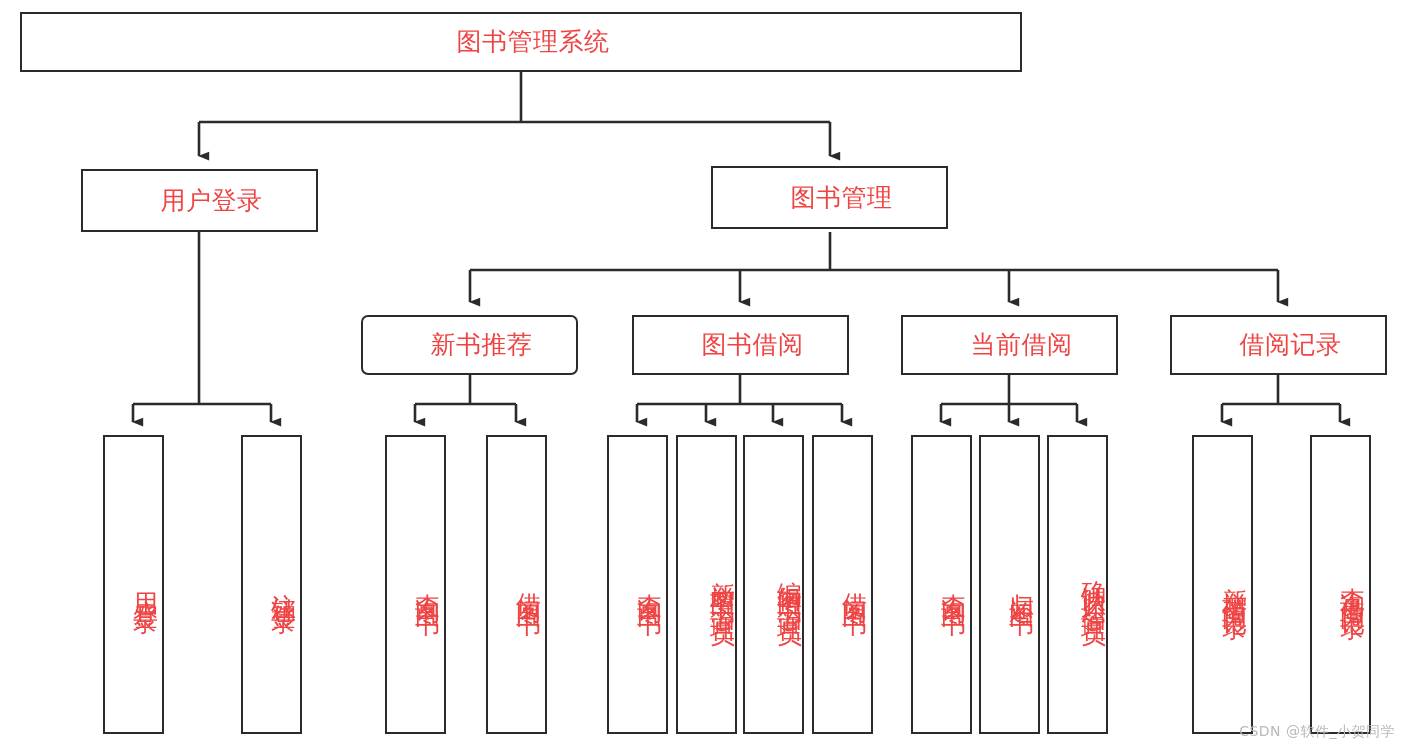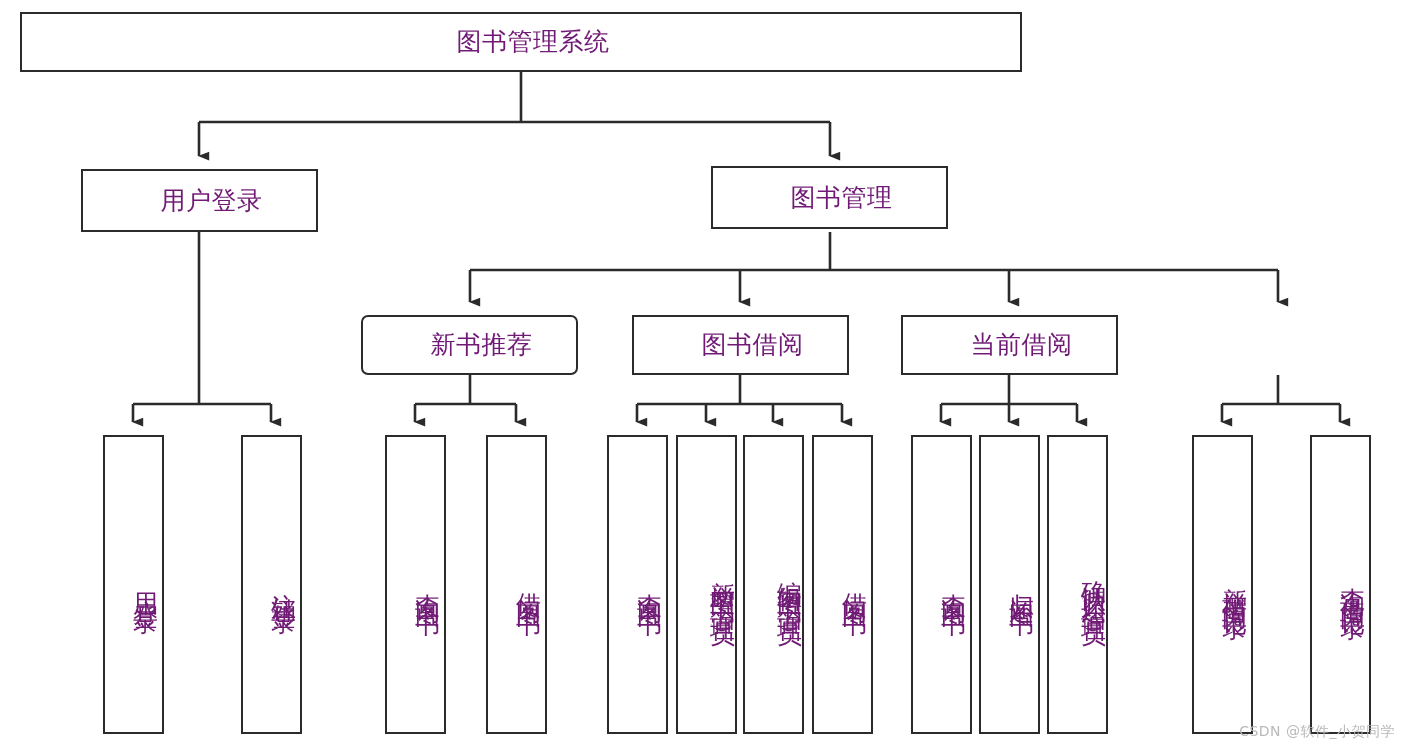--- a/index.html
+++ b/index.html
@@ -26,21 +26,21 @@
     pointer-events: none;
   }
   .node {
     position: absolute;
     box-sizing: border-box;
     border: 2.5px solid #2b2b2b;
     background: #ffffff;
     display: flex;
     align-items: center;
     justify-content: center;
-    color: #701a75;
+    color: #ef4444;
     font-family: "DejaVu Sans", "Liberation Sans", sans-serif;
     padding-left: 24px;
   }
   .node.horiz {
     font-size: 25px;
     letter-spacing: 0.5px;
     line-height: 1.1;
   }
   .node.vert {
     writing-mode: vertical-rl;
@@ -139,20 +139,23 @@
 
   <div class="node horiz" style="left:361px; top:315px; width:217px; height:60px;border-radius:7px;">
     <span>新书推荐</span>
   </div>
   <div class="node horiz" style="left:901px; top:315px; width:217px; height:60px;">
     <span>当前借阅</span>
   </div>
   <div class="node horiz" style="left:632px; top:315px; width:217px; height:60px;">
     <span>图书借阅</span>
   </div>
+  <div class="node horiz" style="left:1170px; top:315px; width:217px; height:60px;">
+    <span>借阅记录</span>
+  </div>
 
   <div class="node vert mid" style="left:103px; top:435px; width:61px; height:299px;">
     <span>用户登录</span>
   </div>
   <div class="node vert mid" style="left:241px; top:435px; width:61px; height:299px;">
     <span>注销登录</span>
   </div>
 
   <div class="node vert mid" style="left:385px; top:435px; width:61px; height:299px;">
     <span>查询图书</span>

